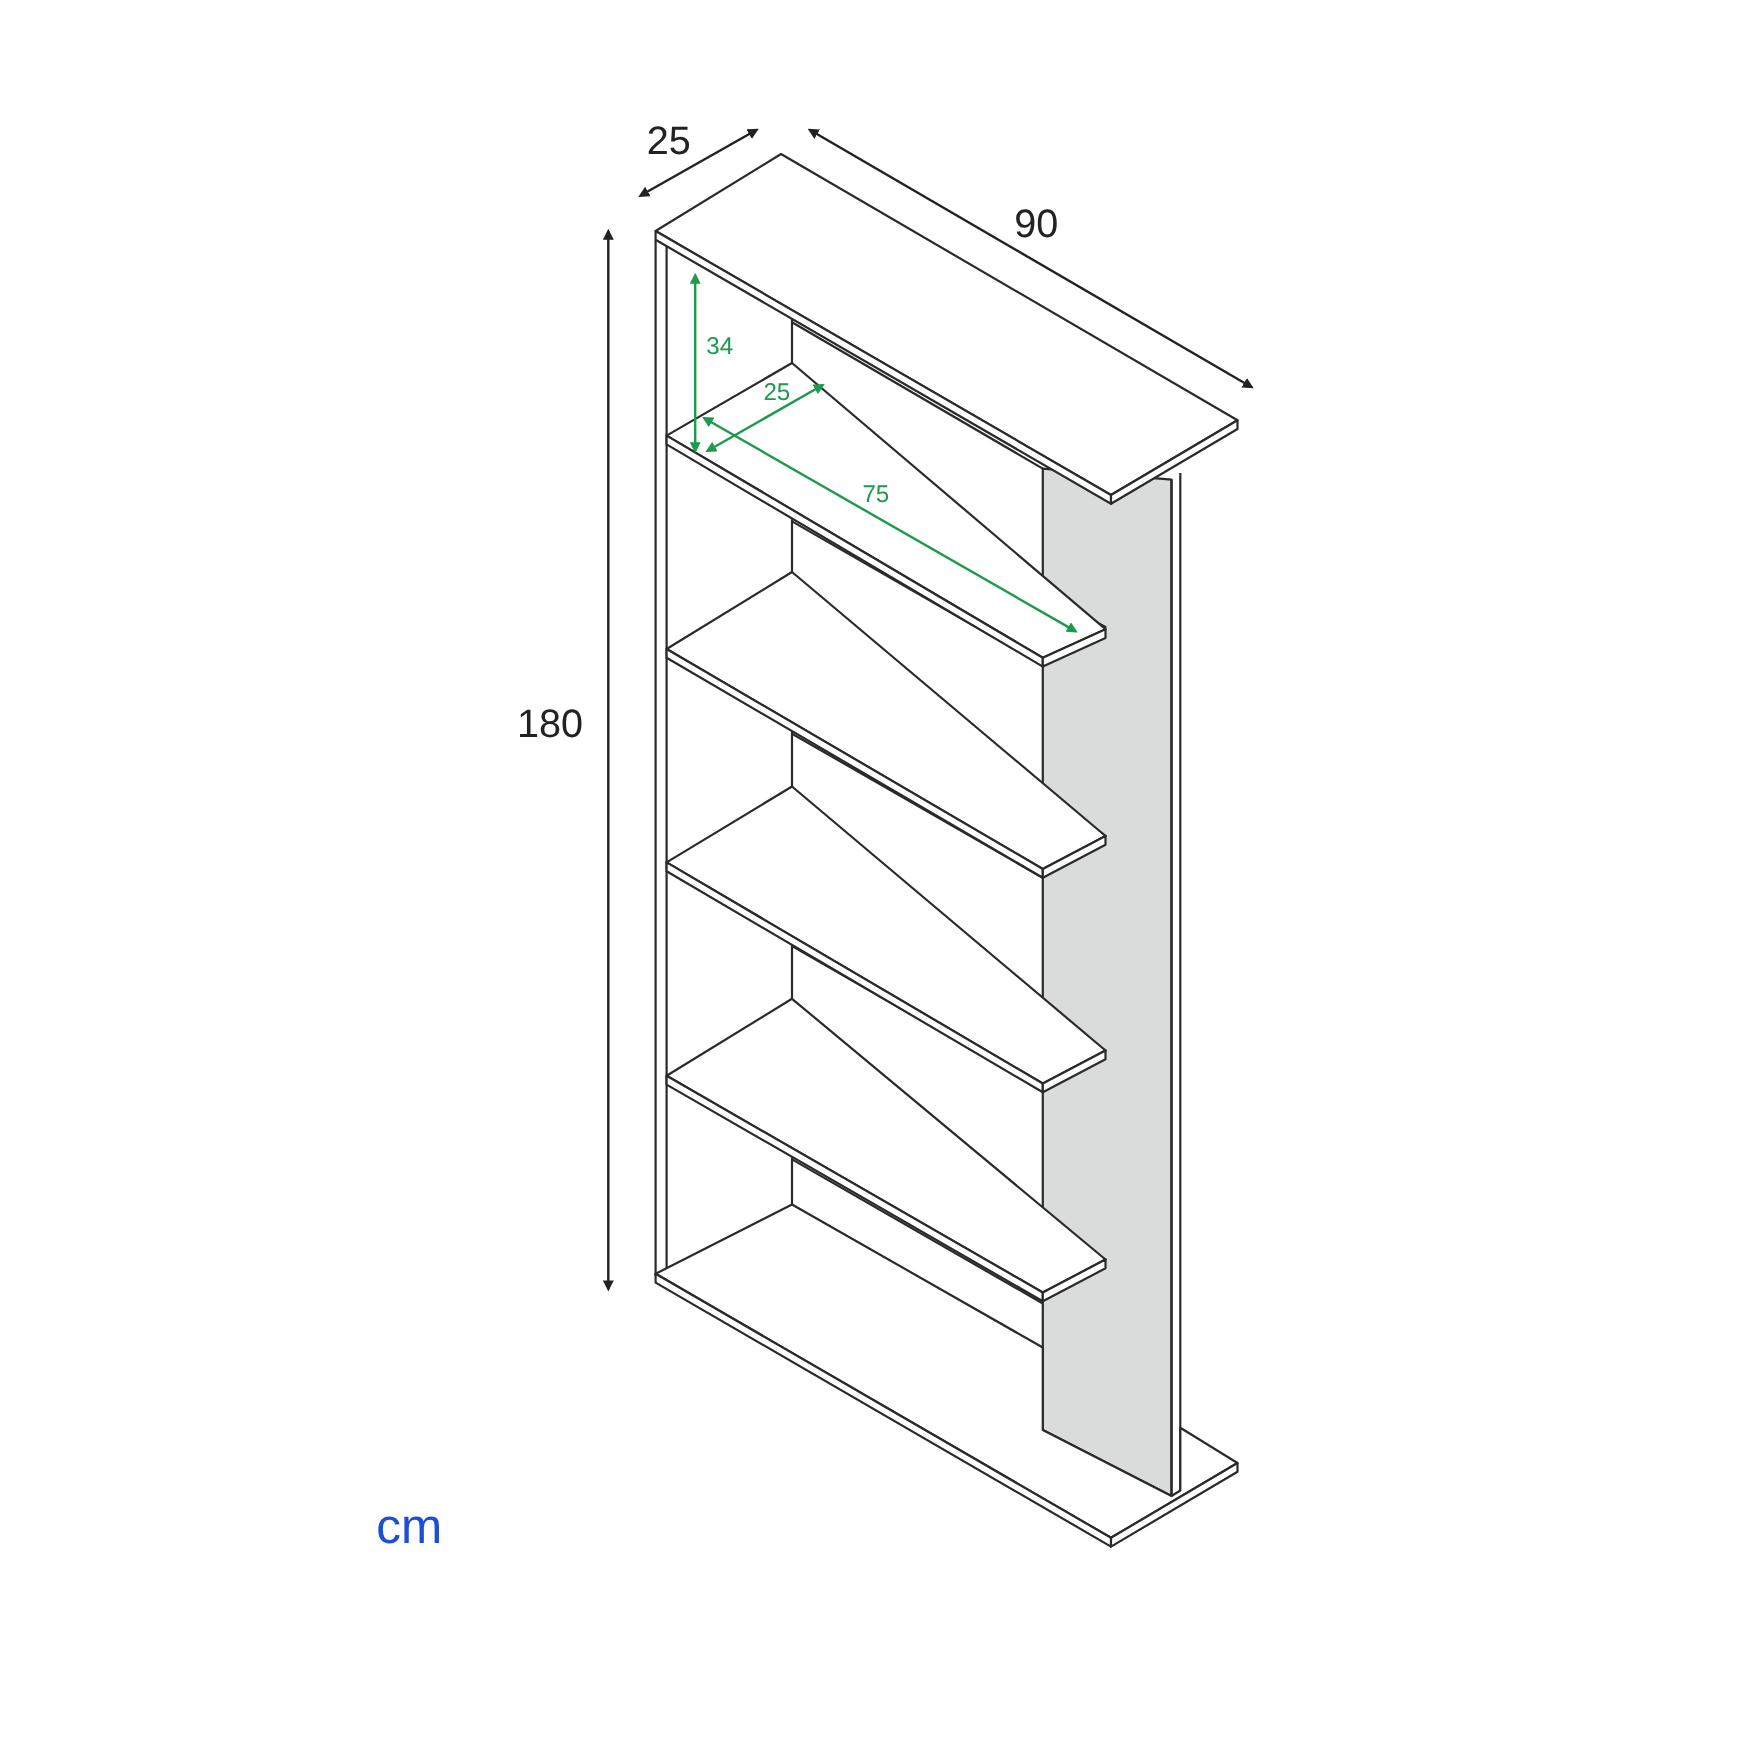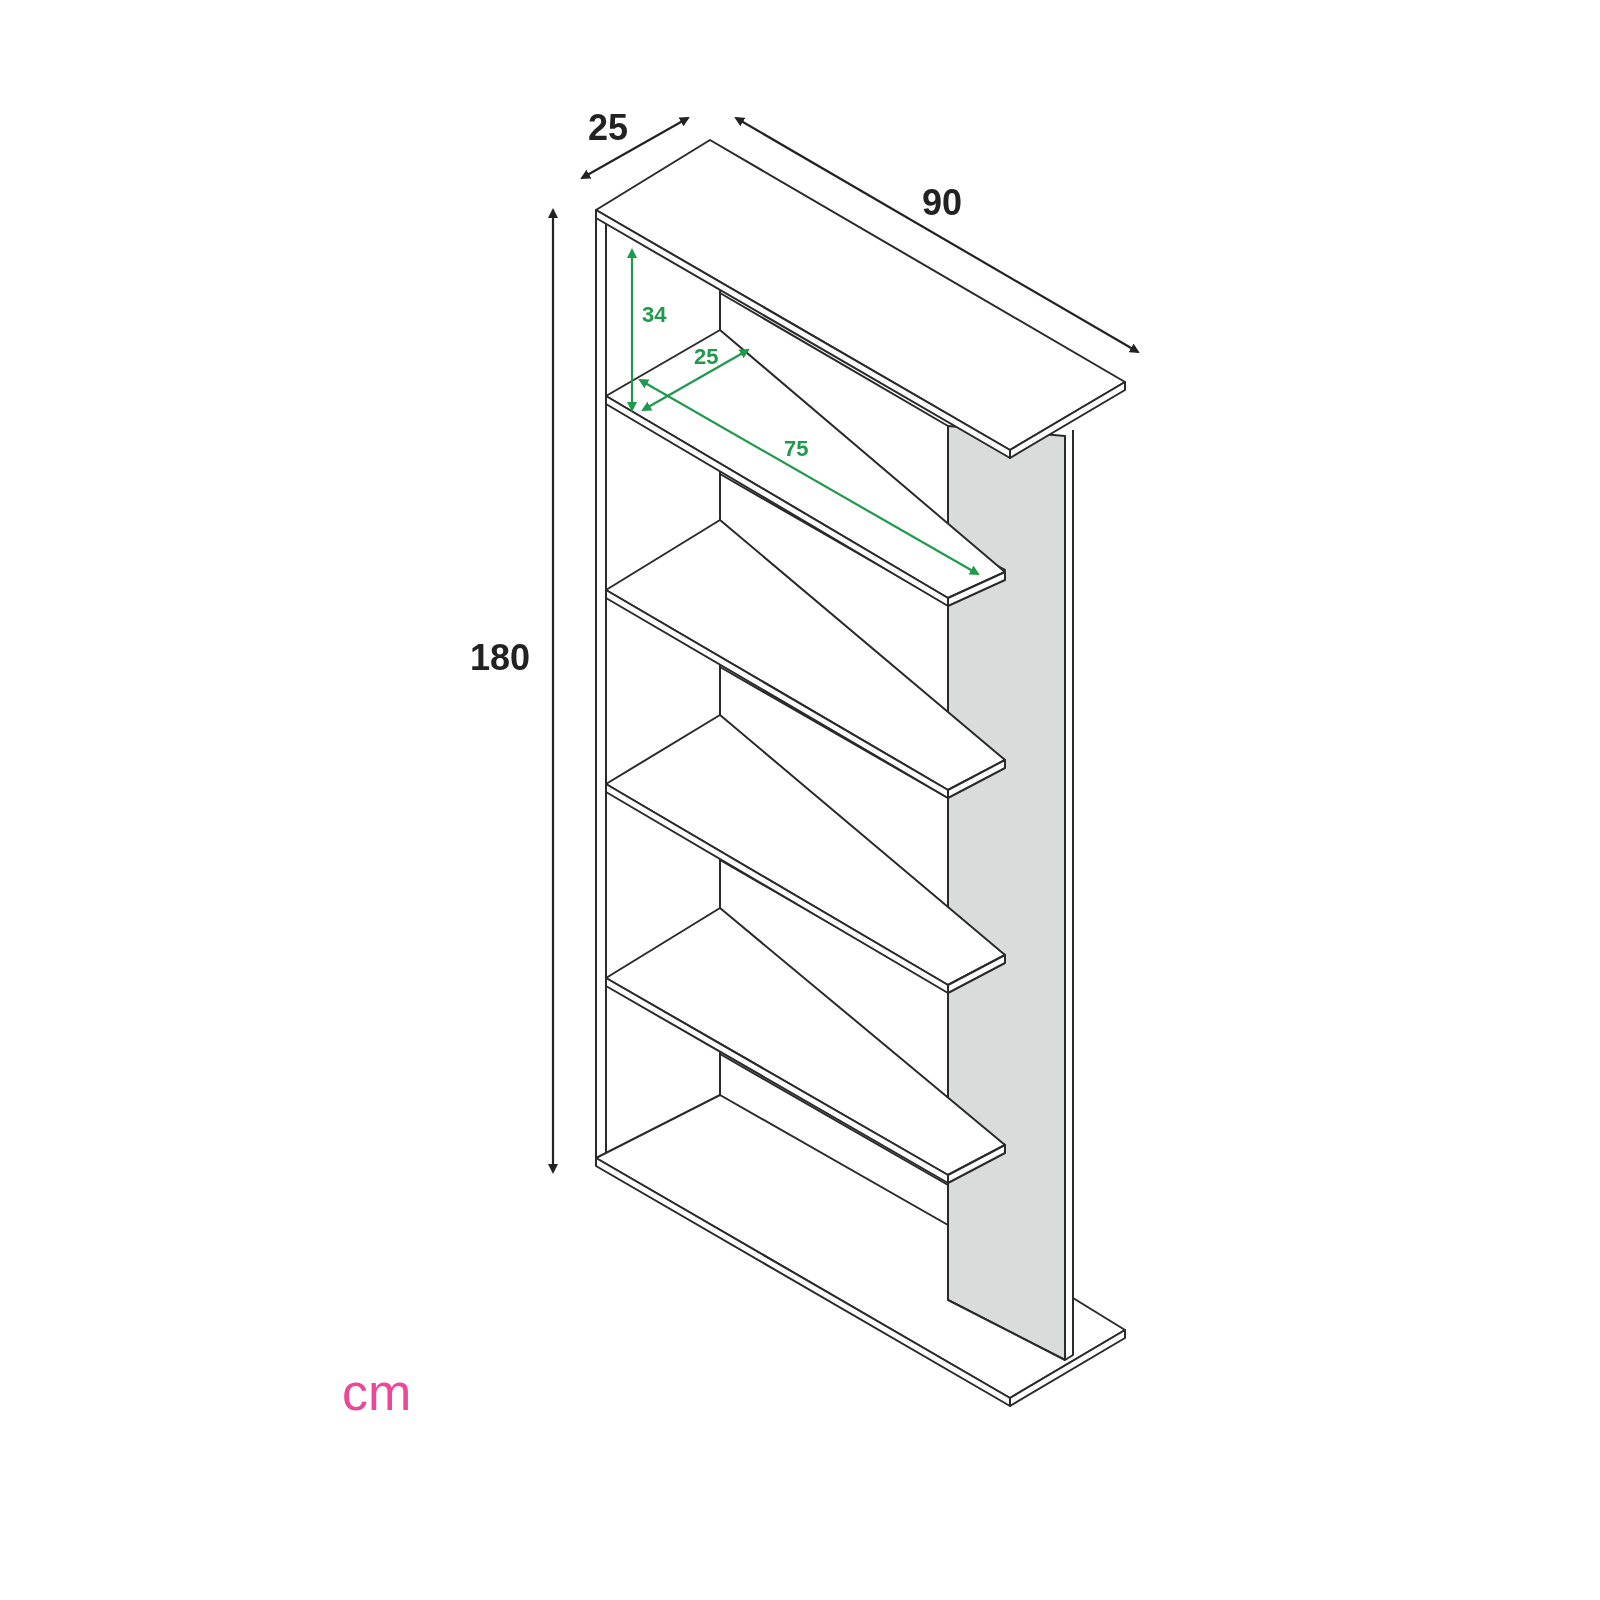--- a/index.html
+++ b/index.html
@@ -1,25 +1,25 @@
 <!DOCTYPE html>
 <html><head>
 <meta charset="utf-8">
 <style>
   html, body { margin: 0; padding: 0; background: #ffffff; }
   body { width: 1600px; height: 1600px; position: relative; overflow: hidden; }
-  #stage { position: absolute; left: 0; top: 0; width: 1348px; height: 1600px; font-weight: bold; }
+  #stage { position: absolute; left: 0; top: 0; width: 1348px; height: 1600px; }
   .dim-black { font-family: "Liberation Sans", sans-serif; fill: #222222; }
   .dim-green { font-family: "Liberation Sans", sans-serif; fill: #1e9a4c; }
   .edge { stroke: #2a2a2a; stroke-width: 2; fill: none; stroke-linejoin: round; }
   .panel { fill: #ffffff; stroke: #2a2a2a; stroke-width: 2; stroke-linejoin: round; }
   .side-fill { fill: #d9dcdb; stroke: #2a2a2a; stroke-width: 2; stroke-linejoin: round; }
   .arrow-black { stroke: #222222; stroke-width: 2.2; fill: none; }
   .arrow-green { stroke: #1e9a4c; stroke-width: 2.2; fill: none; }
-  #unit-label { position: absolute; left: 342px; top: 1362px; font-family: "Liberation Sans", sans-serif; font-size: 52px; color: #ec4899; }
+  #unit-label { position: absolute; left: 342px; top: 1362px; font-family: "Liberation Sans", sans-serif; font-size: 45px; color: #1d4ed8; }
 </style>
 </head>
 <body>
 
 <div id="stage">
 <svg width="1600" height="1600" viewBox="0 0 1600 1600" xmlns="http://www.w3.org/2000/svg">
   <defs>
     <marker id="ah-black" markerWidth="10" markerHeight="10" refX="8" refY="5" orient="auto" markerUnits="userSpaceOnUse">
       <path d="M0,0 L10,5 L0,10 z" fill="#222222"></path>
     </marker>

